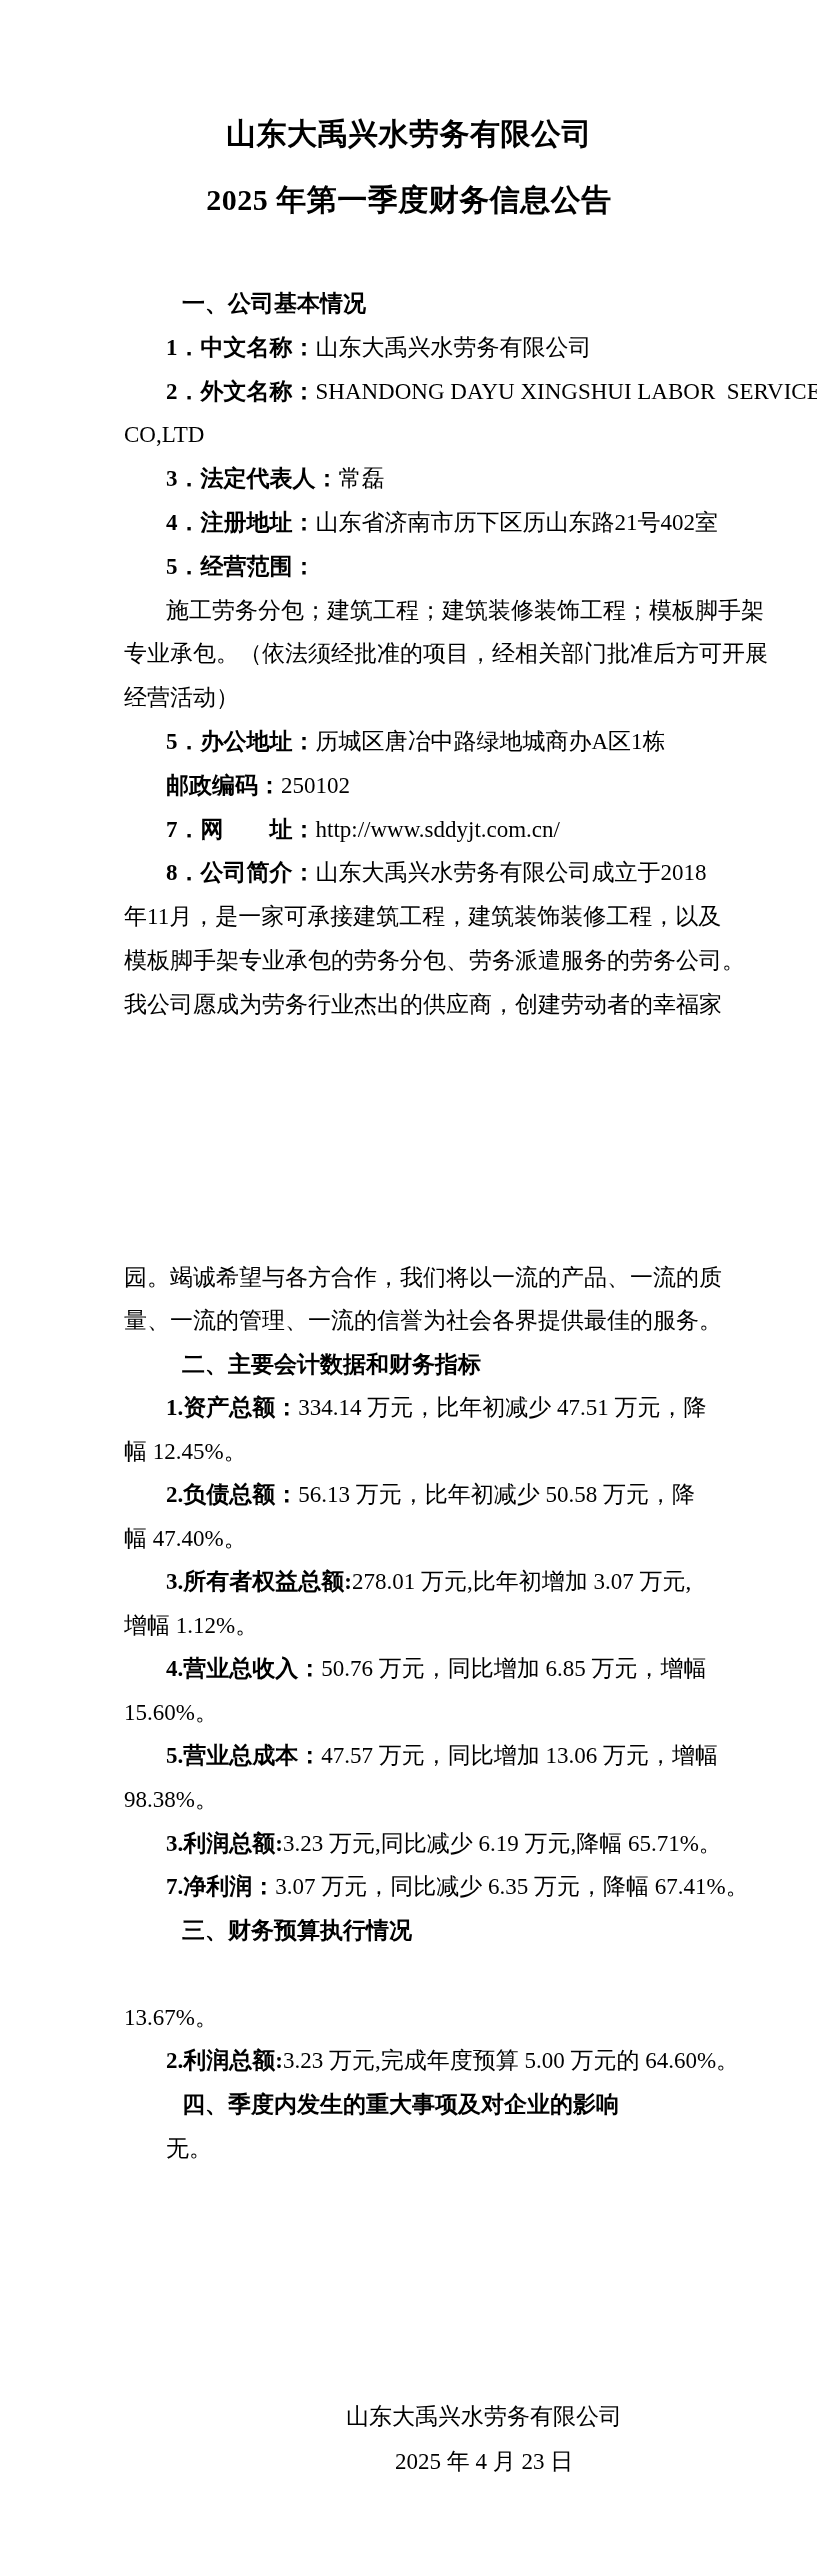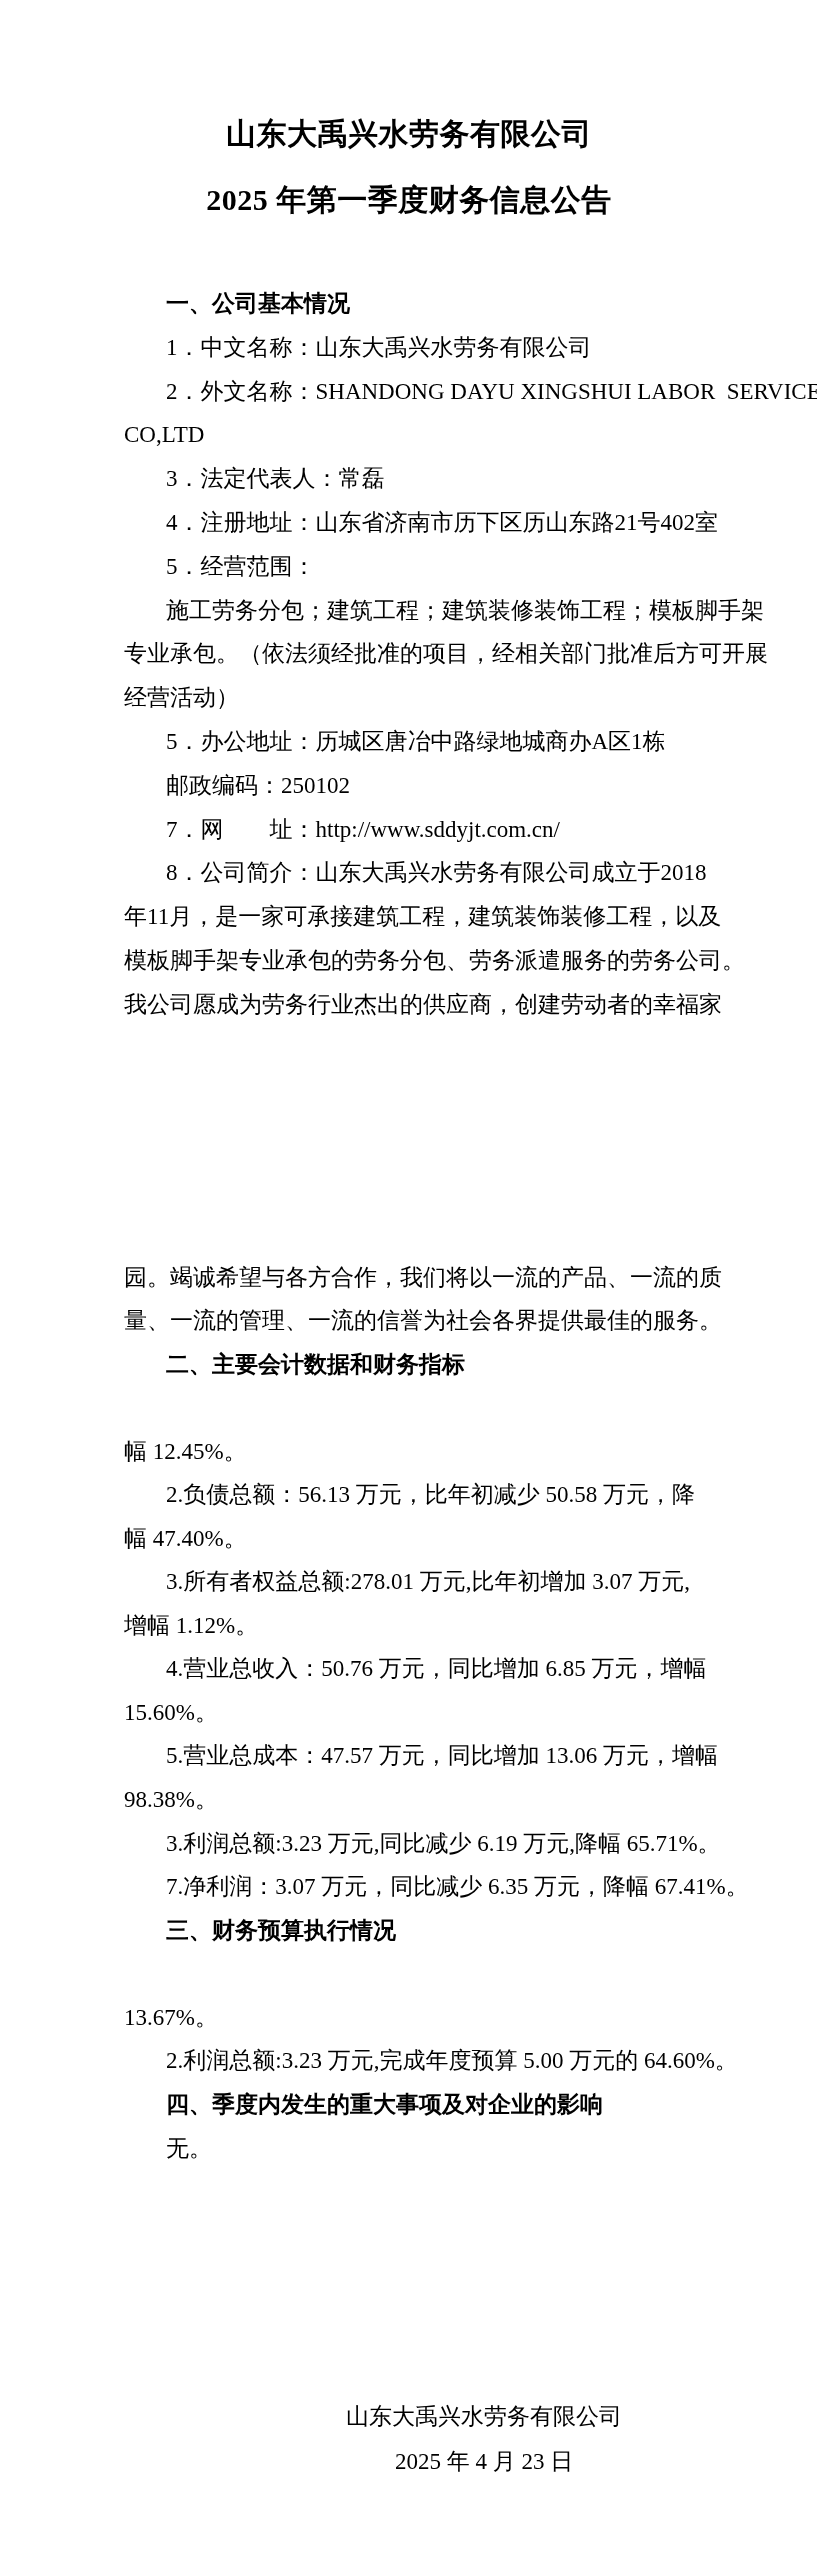--- a/index.html
+++ b/index.html
@@ -31,22 +31,22 @@
     text-align: center;
     font-size: 30px;
     font-weight: 900;
     letter-spacing: 0.5px;
   }
   
   .ind { left: 166px; }
   
   .m { left: 124px; }
   
-  .b { font-weight: 400; text-align: right; }
-  .heading { font-weight: 700; }
+  .b { font-weight: 700; text-align: right; }
+  .heading { font-weight: 700; margin-left: 16px; }
   
   .sig {
     position: absolute;
     left: 273px;
     width: 422px;
     text-align: center;
   }
   .sig .sigline {
     position: absolute;
     left: 0;
@@ -90,20 +90,21 @@
   <div class="line ind" style="top:860px"><span class="b">8．公司简介：</span><span>山东大禹兴水劳务有限公司成立于2018</span></div>
 
   <div class="line m" style="top:904px">年11月，是一家可承接建筑工程，建筑装饰装修工程，以及</div>
   <div class="line m" style="top:948px">模板脚手架专业承包的劳务分包、劳务派遣服务的劳务公司。</div>
   <div class="line m" style="top:992px">我公司愿成为劳务行业杰出的供应商，创建劳动者的幸福家</div>
   <div class="line m" style="top:1265px">园。竭诚希望与各方合作，我们将以一流的产品、一流的质</div>
   <div class="line m" style="top:1308px">量、一流的管理、一流的信誉为社会各界提供最佳的服务。</div>
 
   <div class="line ind heading" style="top:1352px">二、主要会计数据和财务指标</div>
 
+  <div class="line ind" style="top:1395px"><span class="b">1.资产总额：</span><span>334.14 万元，比年初减少 47.51 万元，降</span></div>
   <div class="line m" style="top:1439px">幅 12.45%。</div>
 
   <div class="line ind" style="top:1482px"><span class="b">2.负债总额：</span><span>56.13 万元，比年初减少 50.58 万元，降</span></div>
   <div class="line m" style="top:1526px">幅 47.40%。</div>
 
   <div class="line ind" style="top:1569px"><span class="b">3.所有者权益总额:</span><span>278.01 万元,比年初增加 3.07 万元,</span></div>
   <div class="line m" style="top:1613px">增幅 1.12%。</div>
 
   <div class="line ind" style="top:1656px"><span class="b">4.营业总收入：</span><span>50.76 万元，同比增加 6.85 万元，增幅</span></div>
   <div class="line m" style="top:1700px">15.60%。</div>

